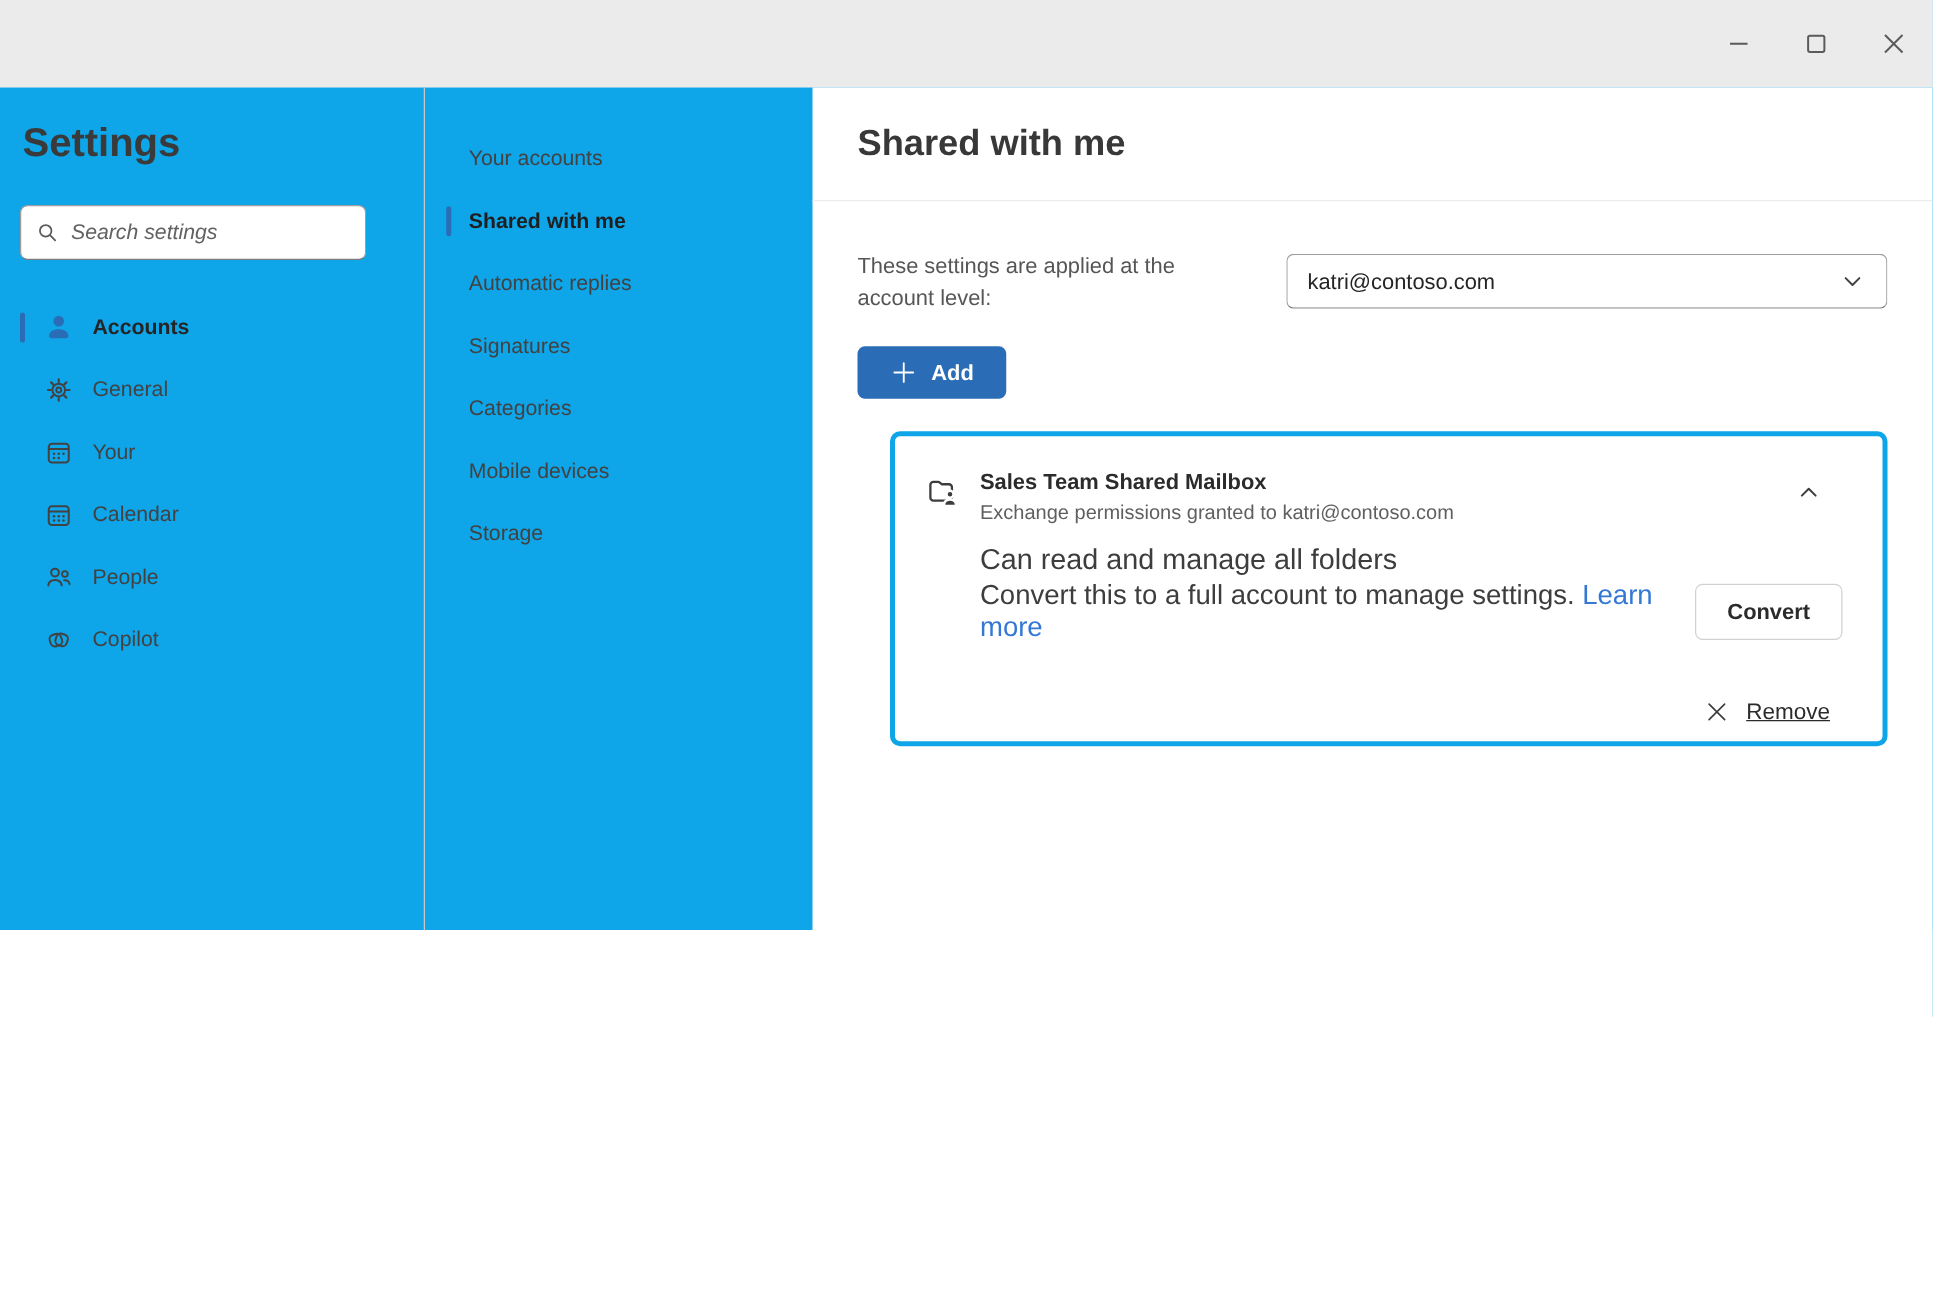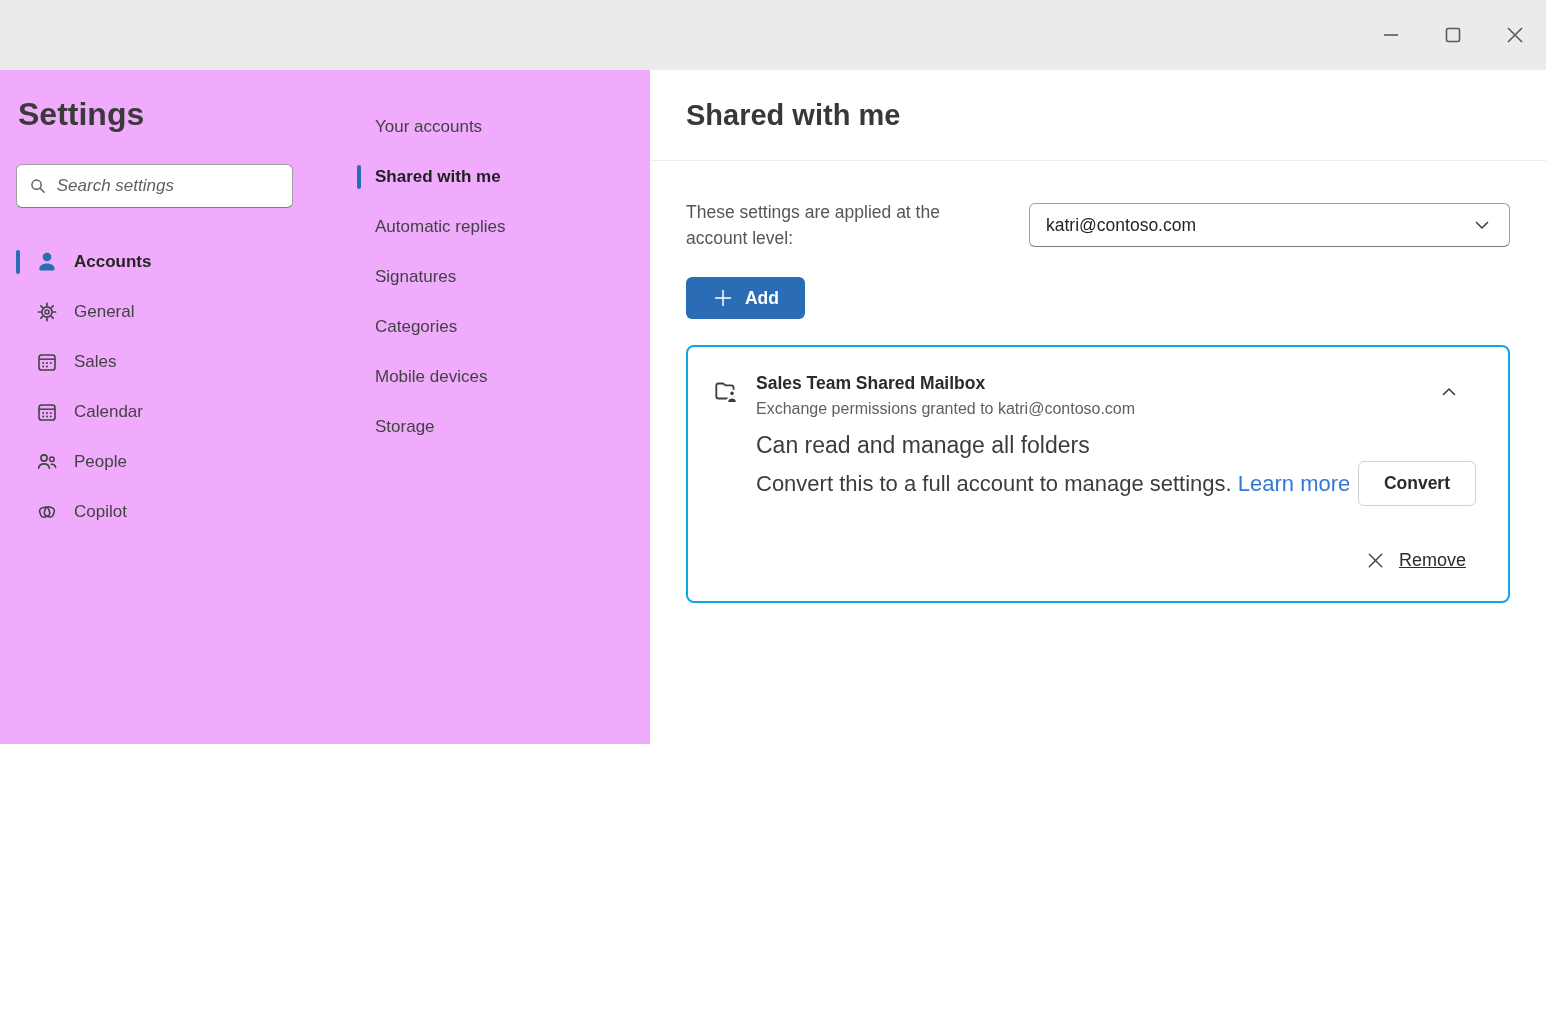--- a/index.html
+++ b/index.html
@@ -6,21 +6,21 @@
   html,body { width:1546px; height:1033px; overflow:hidden;
     font-family:"Liberation Sans", sans-serif; background:#fff; color:#242424; }
 
   
   .titlebar { height:70px; background:#ebebeb; display:flex; justify-content:flex-end;
     align-items:center; padding-right:8px; }
   .win-btn { width:46px; height:46px; display:flex; align-items:center; justify-content:center;
     margin-left:16px; cursor:pointer; }
 
   
-  .app { display:flex; height:674px; background:#f0abfc;justify-content:space-between; }
+  .app { display:flex; height:674px; background:#0ea5e9;justify-content:space-between; }
 
   
   .sidebar { width:340px; border-right:1px solid #c9c9c9; padding-left:16px; }
   .settings-title { font-size:32px; font-weight:700; color:#3a3a3a; margin:26px 0 0 2px; }
   .search-box { margin-top:31px; width:277px; height:44px; background:#fff;
     border:1px solid #9f9f9f; border-bottom-color:#7d7d7d; border-radius:6px;
     display:flex; align-items:center; padding:0 12px; gap:10px; }
   .search-box input { border:none; outline:none; background:transparent; width:100%;
     font-size:17px; color:#424242; font-family:"Liberation Sans", sans-serif;font-style:italic; }
   .search-box input::placeholder { color:#616161; opacity:1; }
@@ -53,22 +53,22 @@
     border-bottom-color:#7d7d7d; border-radius:6px; display:flex; align-items:center;
     justify-content:space-between; padding:12px 16px; font-size:17.5px; color:#252525; cursor:pointer; }
 
   .description-row { margin-top:26px; display:flex; justify-content:space-between; align-items:center; }
   .description { font-size:17px; color:#424242; }
   .add-button { height:42px; min-width:119px; background:#2a6db6; border:none; border-radius:6px;
     color:#fff; font-size:17.5px; font-weight:600; display:flex; align-items:center;
     justify-content:center; gap:11px; padding:0 20px; cursor:pointer;
     font-family:"Liberation Sans", sans-serif; }
 
-  .mailbox-card { margin-top:26px; border:2px solid #0ea5e9; border-radius:8px;
-    padding:26px 24px 30px 24px; background:#fff; }
+  .mailbox-card { margin-top:26px; border:4px solid #0ea5e9; border-radius:8px;
+    padding:26px 24px 13px 24px; background:#fff;margin-left:26px; }
   .card-top { display:flex; align-items:flex-start; }
   .folder-icon { width:28px; height:28px; margin-top:4px; flex:none; }
   .card-titles { margin-left:16px; flex:1; }
   .mailbox-title { font-size:17.5px; font-weight:700; color:#2b2b2b; }
   .mailbox-subtitle { font-size:16px; color:#5f5f5f; margin-top:6px; }
   .collapse-btn { margin-top:8px; margin-right:24px; cursor:pointer; display:flex; }
   .permission-text { margin-left:44px; margin-top:14px; font-size:23px; color:#3d3d3d; }
   .convert-row { margin-left:44px; margin-top:2px; display:flex; align-items:center;
     justify-content:space-between; }
   .convert-text { font-size:22px; color:#3d3d3d; }
@@ -151,21 +151,21 @@
             <path d="M3 8.2h16" stroke="#424242" stroke-width="1.5"></path>
             <g fill="#424242">
               <circle cx="7.2" cy="12" r="1"></circle>
                 <circle cx="11" cy="12" r="1"></circle>
                 <circle cx="14.8" cy="12" r="1"></circle>
               <circle cx="7.2" cy="15.4" r="1"></circle>
                 <circle cx="11" cy="15.4" r="1"></circle>
             </g>
           </svg>
         </span>
-        <span class="nav-label">Sales</span>
+        <span class="nav-label">Your</span>
       </div>
 
       <div class="nav-item">
 
         <span class="nav-icon">
           <svg width="22" height="22" viewBox="0 0 22 22">
             <rect x="3" y="4" width="16" height="15" rx="2.6" fill="none" stroke="#424242" stroke-width="1.6"></rect>
             <path d="M3 8.2h16" stroke="#424242" stroke-width="1.5"></path>
             <g fill="#424242">
               <circle cx="7.2" cy="12" r="1"></circle>

